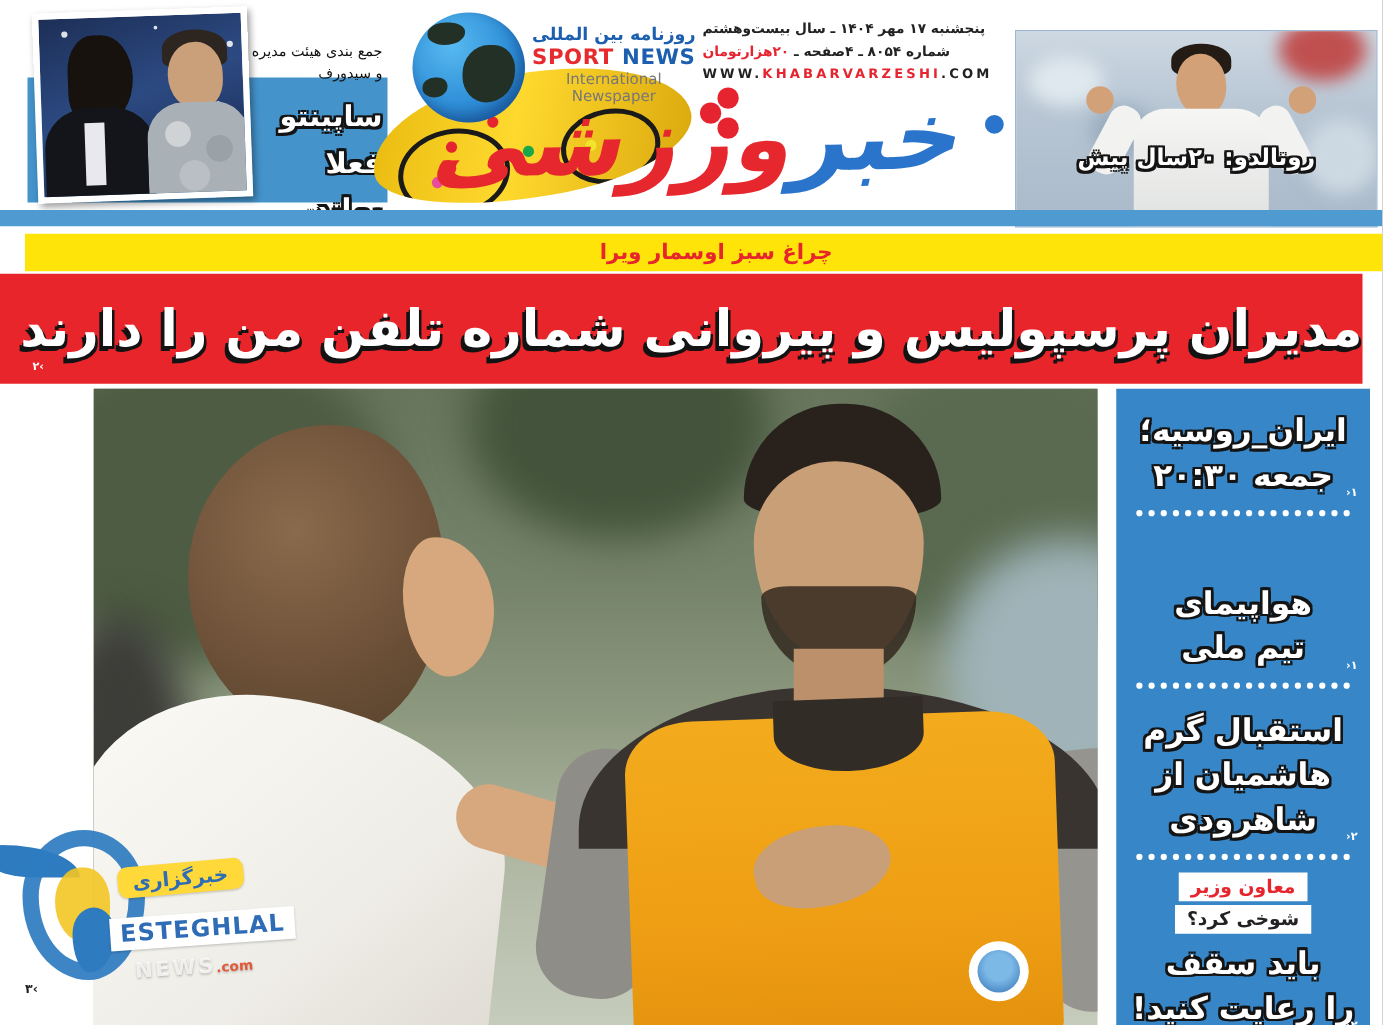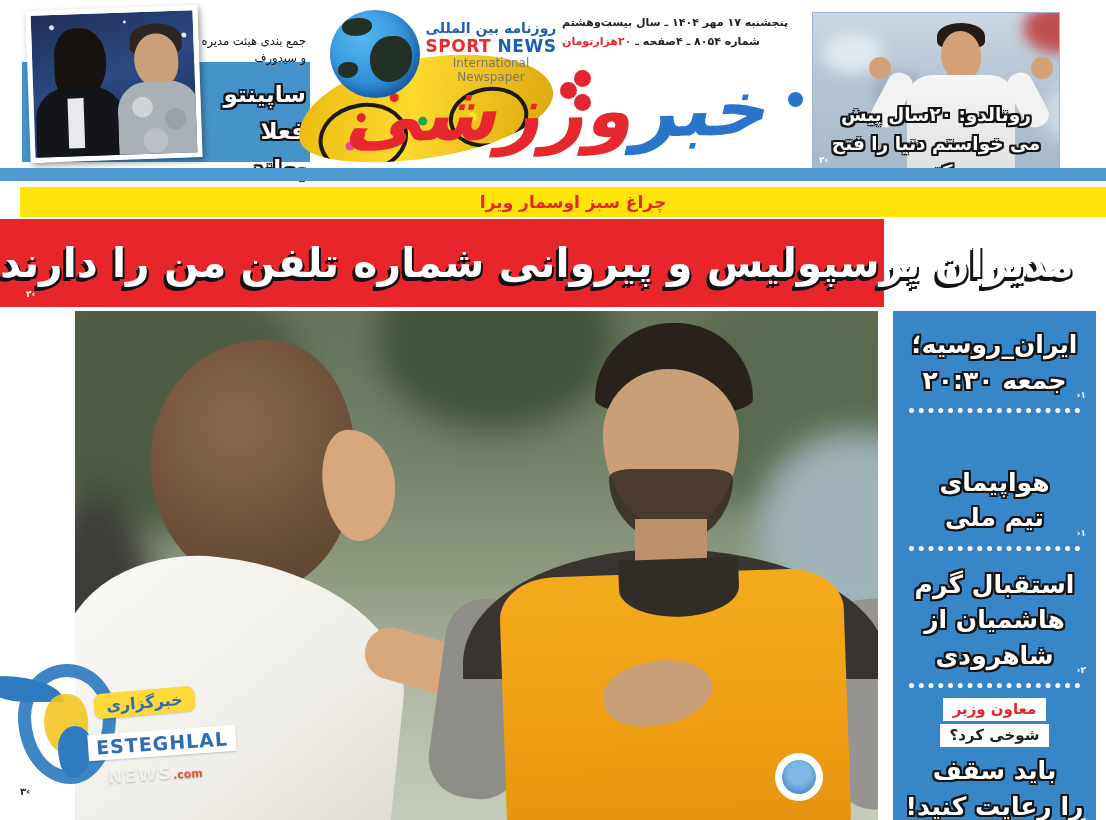--- a/index.html
+++ b/index.html
@@ -43,36 +43,36 @@
 
   
   .dateline { left:562px; top:14px; width:244px; text-align:left; direction:rtl; font-weight:bold; line-height:1.7; }
   .dl1 { color:#222; font-size:11px; }
   .dl2 { color:#222; font-size:11px; }
   .dl2 .red { color:#e62430; }
   .dl3 { direction:ltr; color:#222; font-size:10.5px; letter-spacing:2.5px; font-weight:bold; }
   .dl3 .red { color:#e62430; }
 
   
-  .ron-card { left:812px; top:12px; width:248px; height:158px; border:1px solid #9fb6d2; overflow:hidden;
+  .ron-card { left:812px; top:24px; width:290px; height:158px; border:1px solid #9fb6d2; overflow:hidden;
       background:linear-gradient(180deg,#cdd8e2 0%,#b8c6d4 40%,#a9b9c9 100%); }
   .ron-blob { position:absolute; border-radius:50%; filter:blur(7px); }
   .ron-head { position:absolute; left:128px; top:18px; width:40px; height:50px; background:#d2a178; border-radius:48% 52% 46% 54%; }
   .ron-hair { position:absolute; left:124px; top:10px; width:48px; height:26px; background:#241c14; border-radius:50% 50% 30% 30%; }
   .ron-torso { position:absolute; left:94px; top:62px; width:108px; height:96px; background:linear-gradient(180deg,#f6f6f4,#dfe1e0); border-radius:24% 24% 0 0; }
   .ron-arm { position:absolute; width:26px; height:58px; background:#f2f2f0; border-radius:12px; }
   .ron-fist { position:absolute; width:22px; height:22px; background:#d2a178; border-radius:50%; }
   .ron-caption { left:0; top:88px; width:100%; text-align:center; color:#fff; font-size:18.5px; font-weight:bold; line-height:1.55; direction:rtl; }
   .mini-ref { position:absolute; color:#fff; font-size:9px; font-weight:bold; }
 
   
   .blue-bar { left:0; top:168px; width:1106px; height:13px; background:#4f9ad1; }
   .yellow-bar { left:0; top:187px; width:1106px; height:30px; background:#ffe40a; display:flex; align-items:center; justify-content:center;margin-left:20px; }
   .yellow-bar-text { color:#e6262c; font-size:17px; font-weight:bold; direction:rtl; }
-  .red-bar { left:0; top:219px; width:884px; height:88px; background:#e8252b; display:flex; align-items:center; justify-content:flex-start; }
+  .red-bar { left:0; top:219px; width:1090px; height:88px; background:#e8252b; display:flex; align-items:center; justify-content:flex-end; }
   .red-bar-text { color:#fff; font-size:41px; font-weight:bold; direction:rtl; white-space:nowrap; text-shadow:-3px 4px 0 #131313,-1px 2px 0 #131313,2px 2px 0 #131313; }
 
   
   .main-photo { left:75px; top:311px; width:803px; height:509px; overflow:hidden;
       background:linear-gradient(180deg,#66755b 0%,#75836a 30%,#8e9a80 52%,#aeb6a2 72%,#c6ccbc 100%); }
   .ph-blob { position:absolute; border-radius:50%; filter:blur(16px); }
   .coach-hair { position:absolute; left:75px; top:28px; width:205px; height:250px; transform:rotate(6deg);
       background:radial-gradient(circle at 40% 35%, #8a6a4c 0%, #6d5138 55%, #55402c 100%); border-radius:55% 45% 42% 58%/48% 52% 46% 54%; }
   .coach-face { position:absolute; left:248px; top:118px; width:72px; height:112px; background:#d7a87e; border-radius:38% 62% 55% 45%/45% 50% 50% 55%; transform:rotate(-5deg); }
   .coach-body { position:absolute; left:-18px; top:248px; width:345px; height:290px; transform:rotate(6deg);
@@ -165,37 +165,37 @@
   <span class="abs cluster-dot" style="left:574px;top:94px"></span>
   <div class="abs brand">
     <span class="b1">خبر</span><span class="b2">ورزشی</span>
   </div>
   <span class="abs brand-dot" style="left:788px;top:92px;width:15px;height:15px;background:#2a74cc"></span>
   <span class="abs brand-dot" style="left:352px;top:128px;width:13px;height:13px;background:#e6282e"></span>
 
   <div class="abs dateline">
     <div class="dl1">پنجشنبه ۱۷ مهر ۱۴۰۴ ـ سال بیست‌وهشتم</div>
     <div class="dl2"><span>شماره ۸۰۵۴ ـ ۴صفحه ـ </span><span class="red">۲۰هزارتومان</span></div>
+    <div class="dl3"><span>WWW.</span><span class="red">KHABARVARZESHI</span><span>.COM</span></div>
   </div>
 
   <div class="abs ron-card">
     <div class="ron-blob" style="left:210px;top:-10px;width:70px;height:50px;background:#c05050"></div>
     <div class="ron-blob" style="left:10px;top:20px;width:60px;height:40px;background:#dfe8ee"></div>
     <div class="ron-blob" style="left:230px;top:70px;width:60px;height:60px;background:#cdd9e2"></div>
     <div class="ron-blob" style="left:60px;top:60px;width:50px;height:40px;background:#98aabb"></div>
     <div class="ron-hair"></div>
     <div class="ron-head"></div>
     <div class="ron-torso"></div>
     <div class="ron-arm" style="left:66px;top:58px;transform:rotate(28deg)"></div>
     <div class="ron-arm" style="left:202px;top:58px;transform:rotate(-28deg)"></div>
     <div class="ron-fist" style="left:56px;top:44px"></div>
     <div class="ron-fist" style="left:218px;top:44px"></div>
     <div class="abs ron-caption outline-dark">
       <span>رونالدو: ۲۰سال پیش</span><br>
-      <span>می خواستم دنیا را فتح کنم</span>
     </div>
     <span class="mini-ref outline-dark" style="left:6px;bottom:4px;text-shadow:none">۲‹</span>
   </div>
 
   <div class="abs blue-bar"></div>
   <div class="abs yellow-bar">
     <span class="yellow-bar-text">چراغ سبز اوسمار ویرا</span>
   </div>
   <div class="abs red-bar">
     <span class="red-bar-text">مدیران پرسپولیس و پیروانی شماره تلفن من را دارند</span>

